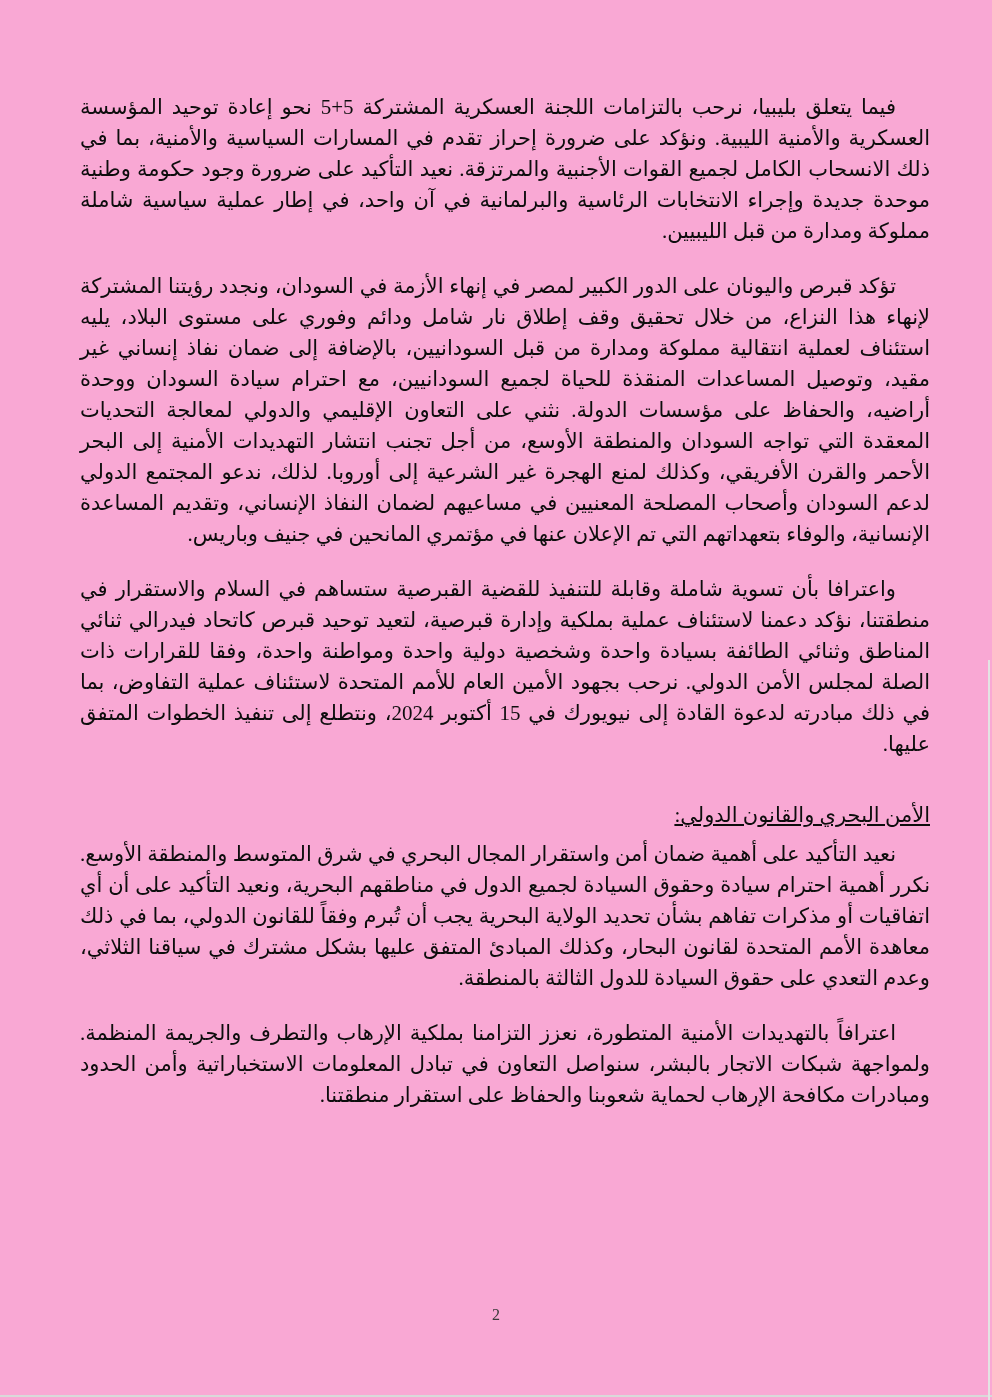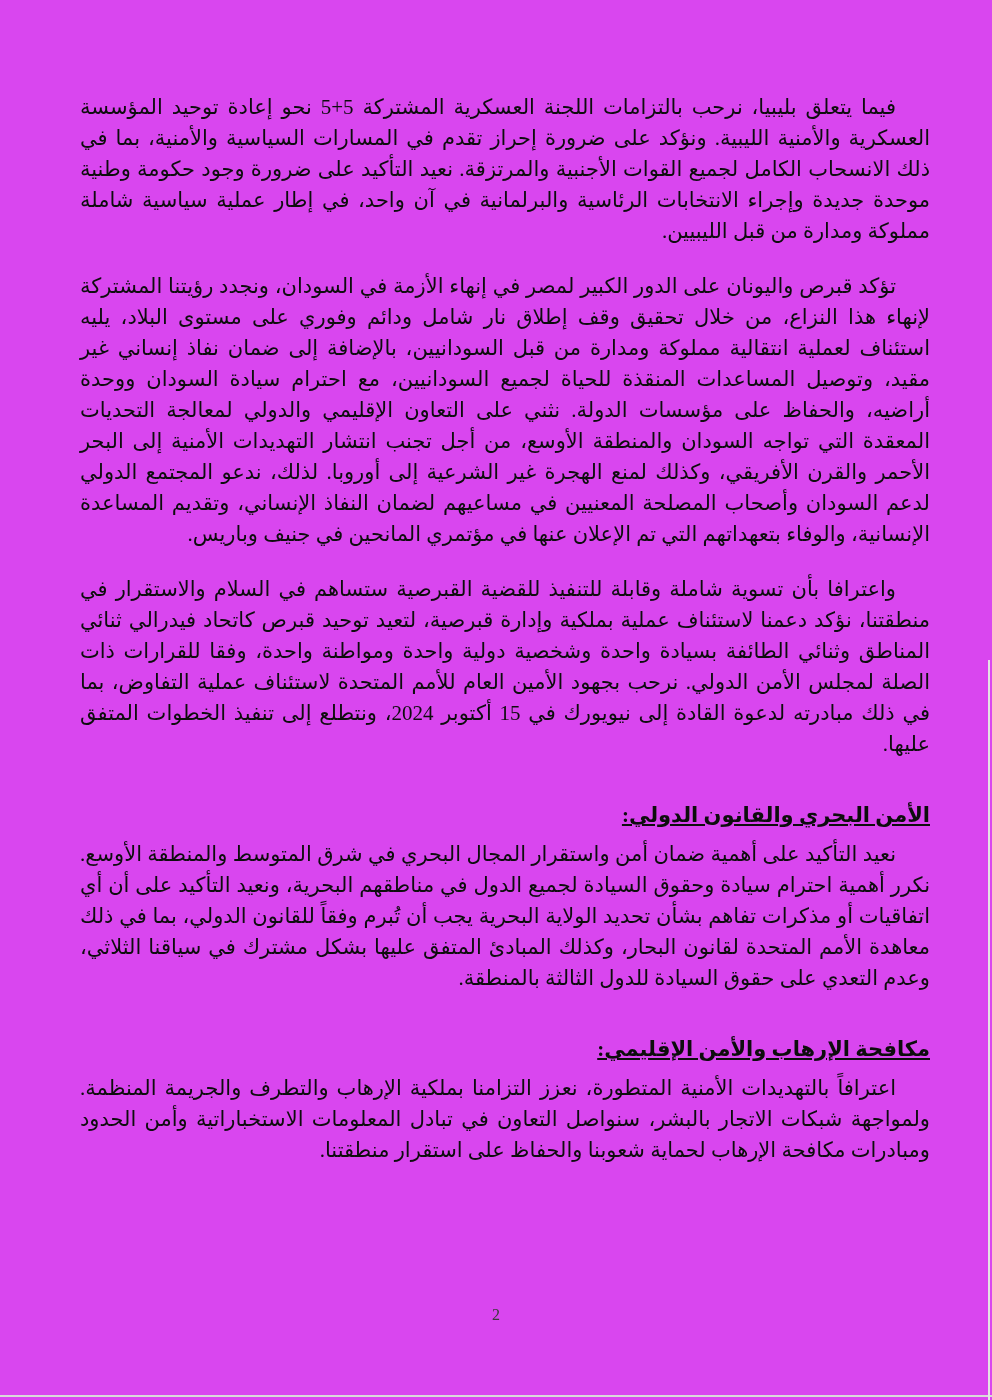--- a/index.html
+++ b/index.html
@@ -12,35 +12,35 @@
     width: 992px;
     height: 1400px;
     font-family: "Liberation Serif", "DejaVu Serif", "DejaVu Sans", serif;
     color: #0d0d0d;
     direction: rtl;
   }
   .page {
     position: relative;
     width: 992px;
     height: 1400px;
-    background: #d946ef;
+    background: #f9a8d4;
     padding: 92px 62px 16px 80px;
     overflow: hidden;
   }
   .doc p {
     margin: 0 0 24px 0;
     font-size: 21px;
     line-height: 31px;
     text-align: justify;
     text-indent: 34px;
   }
   .doc h2 {
     font-size: 21px;
     line-height: 31px;
-    font-weight: bold;
+    font-weight: normal;
     text-decoration: underline;
     margin: 40px 0 8px 0;
   }
   .page-number {
     position: absolute;
     bottom: 76px;
     left: 0;
     right: 0;
     text-align: center;
     font-size: 16px;
@@ -73,21 +73,20 @@
     <p>فيما يتعلق بليبيا، نرحب بالتزامات اللجنة العسكرية المشتركة 5+5 نحو إعادة توحيد المؤسسة العسكرية والأمنية الليبية. ونؤكد على ضرورة إحراز تقدم في المسارات السياسية والأمنية، بما في ذلك الانسحاب الكامل لجميع القوات الأجنبية والمرتزقة. نعيد التأكيد على ضرورة وجود حكومة وطنية موحدة جديدة وإجراء الانتخابات الرئاسية والبرلمانية في آن واحد، في إطار عملية سياسية شاملة مملوكة ومدارة من قبل الليبيين.</p>
 
     <p>تؤكد قبرص واليونان على الدور الكبير لمصر في إنهاء الأزمة في السودان، ونجدد رؤيتنا المشتركة لإنهاء هذا النزاع، من خلال تحقيق وقف إطلاق نار شامل ودائم وفوري على مستوى البلاد، يليه استئناف لعملية انتقالية مملوكة ومدارة من قبل السودانيين، بالإضافة إلى ضمان نفاذ إنساني غير مقيد، وتوصيل المساعدات المنقذة للحياة لجميع السودانيين، مع احترام سيادة السودان ووحدة أراضيه، والحفاظ على مؤسسات الدولة. نثني على التعاون الإقليمي والدولي لمعالجة التحديات المعقدة التي تواجه السودان والمنطقة الأوسع، من أجل تجنب انتشار التهديدات الأمنية إلى البحر الأحمر والقرن الأفريقي، وكذلك لمنع الهجرة غير الشرعية إلى أوروبا. لذلك، ندعو المجتمع الدولي لدعم السودان وأصحاب المصلحة المعنيين في مساعيهم لضمان النفاذ الإنساني، وتقديم المساعدة الإنسانية، والوفاء بتعهداتهم التي تم الإعلان عنها في مؤتمري المانحين في جنيف وباريس.</p>
 
     <p>واعترافا بأن تسوية شاملة وقابلة للتنفيذ للقضية القبرصية ستساهم في السلام والاستقرار في منطقتنا، نؤكد دعمنا لاستئناف عملية بملكية وإدارة قبرصية، لتعيد توحيد قبرص كاتحاد فيدرالي ثنائي المناطق وثنائي الطائفة بسيادة واحدة وشخصية دولية واحدة ومواطنة واحدة، وفقا للقرارات ذات الصلة لمجلس الأمن الدولي. نرحب بجهود الأمين العام للأمم المتحدة لاستئناف عملية التفاوض، بما في ذلك مبادرته لدعوة القادة إلى نيويورك في 15 أكتوبر 2024، ونتطلع إلى تنفيذ الخطوات المتفق عليها.</p>
 
     <h2>الأمن البحري والقانون الدولي:</h2>
 
     <p>نعيد التأكيد على أهمية ضمان أمن واستقرار المجال البحري في شرق المتوسط والمنطقة الأوسع. نكرر أهمية احترام سيادة وحقوق السيادة لجميع الدول في مناطقهم البحرية، ونعيد التأكيد على أن أي اتفاقيات أو مذكرات تفاهم بشأن تحديد الولاية البحرية يجب أن تُبرم وفقاً للقانون الدولي، بما في ذلك معاهدة الأمم المتحدة لقانون البحار، وكذلك المبادئ المتفق عليها بشكل مشترك في سياقنا الثلاثي، وعدم التعدي على حقوق السيادة للدول الثالثة بالمنطقة.</p>
 
-    <h2>مكافحة الإرهاب والأمن الإقليمي:</h2>
 
     <p>اعترافاً بالتهديدات الأمنية المتطورة، نعزز التزامنا بملكية الإرهاب والتطرف والجريمة المنظمة. ولمواجهة شبكات الاتجار بالبشر، سنواصل التعاون في تبادل المعلومات الاستخباراتية وأمن الحدود ومبادرات مكافحة الإرهاب لحماية شعوبنا والحفاظ على استقرار منطقتنا.</p>
 
   </div>
 
   <div class="page-number">2</div>
 
   <div class="edge-bottom"></div>
 
   <div class="edge-right-line"></div>

